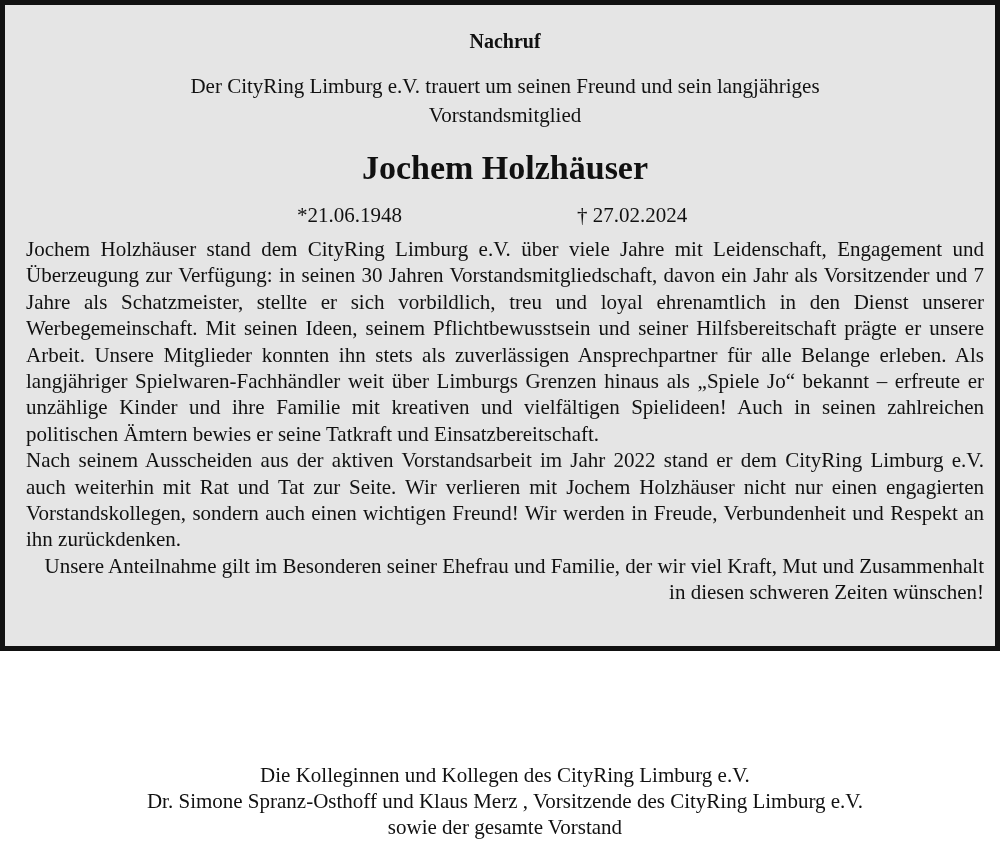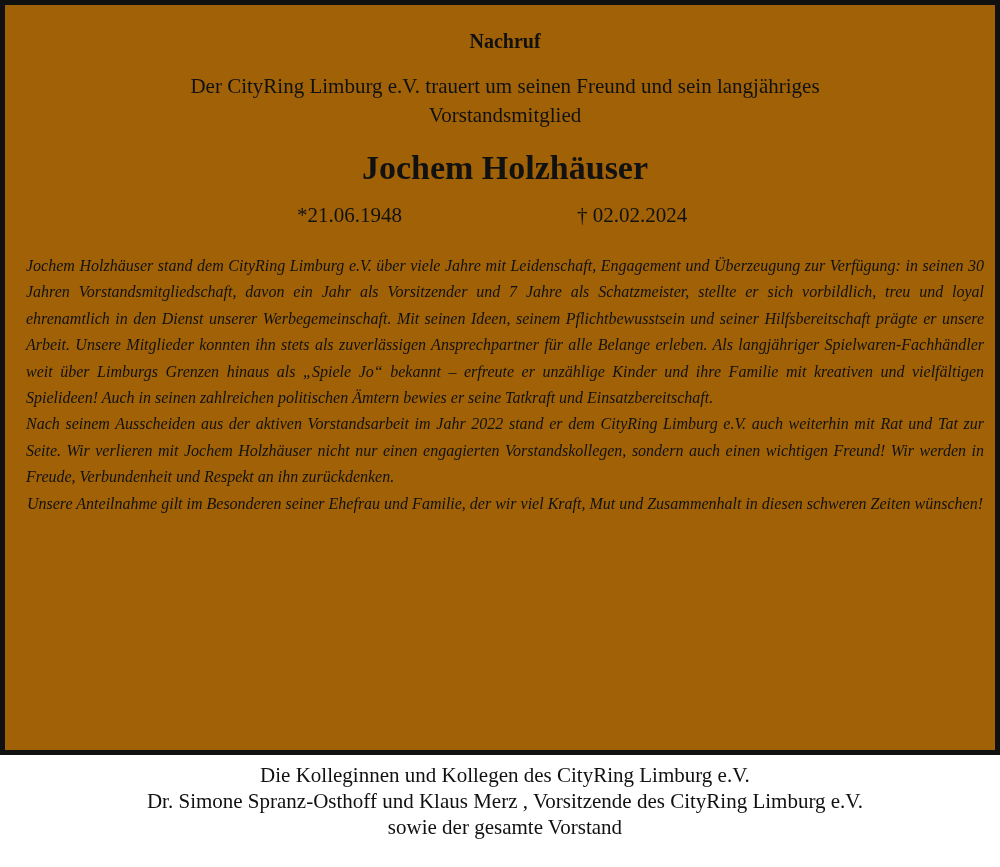--- a/index.html
+++ b/index.html
@@ -12,27 +12,27 @@
       height: 867px;
       overflow: hidden;
       font-family: "Liberation Serif", "DejaVu Serif", serif;
       color: #111111;
     }
     .frame {
       position: absolute;
       left: 0;
       top: 0;
       width: 1000px;
-      height: 755px;
+      height: 651px;
       box-sizing: border-box;
       border-top: 5px solid #111111;
       border-left: 5px solid #111111;
       border-right: 5px solid #111111;
       border-bottom: 5px solid #111111;
-      background: #a16207;
+      background: #e5e5e5;
     }
     .center { text-align: center; }
     .heading {
       position: absolute;
       left: 0; width: 1000px;
       top: 23px;
       font-size: 20px;
       font-weight: bold;
       line-height: 26px;
     }
@@ -56,30 +56,29 @@
       top: 196px;
       font-size: 21px;
       line-height: 28px;
     }
     .birth { left: 292px; text-align: right; }
     .death { left: 572px; }
     .body-text {
       position: absolute;
       left: 21px;
       width: 958px;
-      top: 248px;
-      font-size: 16px;
+      top: 231px;
+      font-size: 21px;
       line-height: 26.4px;
-      font-style: italic;
     }
     .body-text p {
       margin: 0;
       text-align: justify;
     }
-    .body-text p.last-short { text-align: center; }
+    .body-text p.last-short { text-align: right; }
     .signature {
       position: absolute;
       left: 0; width: 1000px;
       top: 757px;
       font-size: 21px;
       line-height: 26px;
     }
     .signature div { white-space: nowrap; }
   </style>
 </head>
@@ -89,21 +88,21 @@
   <div class="heading center">Nachruf</div>
 
   <div class="intro center">
     <div>Der CityRing Limburg e.V. trauert um seinen Freund und sein langjähriges</div>
     <div>Vorstandsmitglied</div>
   </div>
 
   <div class="name center">Jochem Holzhäuser</div>
 
   <div class="dates birth">*21.06.1948</div>
-  <div class="dates death">† 02.02.2024</div>
+  <div class="dates death">† 27.02.2024</div>
 
   <div class="body-text">
     <p>Jochem Holzhäuser stand dem CityRing Limburg e.V. über viele Jahre mit Leidenschaft, Engagement und Überzeugung zur Verfügung: in seinen 30 Jahren Vorstandsmitgliedschaft, davon ein Jahr als Vorsitzender und 7 Jahre als Schatzmeister, stellte er sich vorbildlich, treu und loyal ehrenamtlich in den Dienst unserer Werbegemeinschaft. Mit seinen Ideen, seinem Pflichtbewusstsein und seiner Hilfsbereitschaft prägte er unsere Arbeit. Unsere Mitglieder konnten ihn stets als zuverlässigen Ansprechpartner für alle Belange erleben. Als langjähriger Spielwaren-Fachhändler weit über Limburgs Grenzen hinaus als „Spiele Jo“ bekannt – erfreute er unzählige Kinder und ihre Familie mit kreativen und vielfältigen Spielideen! Auch in seinen zahlreichen politischen Ämtern bewies er seine Tatkraft und Einsatzbereitschaft.</p>
     <p>Nach seinem Ausscheiden aus der aktiven Vorstandsarbeit im Jahr 2022 stand er dem CityRing Limburg e.V. auch weiterhin mit Rat und Tat zur Seite. Wir verlieren mit Jochem Holzhäuser nicht nur einen engagierten Vorstandskollegen, sondern auch einen wichtigen Freund! Wir werden in Freude, Verbundenheit und Respekt an ihn zurückdenken.</p>
     <p class="last-short">Unsere Anteilnahme gilt im Besonderen seiner Ehefrau und Familie, der wir viel Kraft, Mut und Zusammenhalt in diesen schweren Zeiten wünschen!</p>
   </div>
 
   <div class="signature center">
     <div>Die Kolleginnen und Kollegen des CityRing Limburg e.V.</div>
     <div>Dr. Simone Spranz-Osthoff und Klaus Merz , Vorsitzende des CityRing Limburg e.V.</div>

